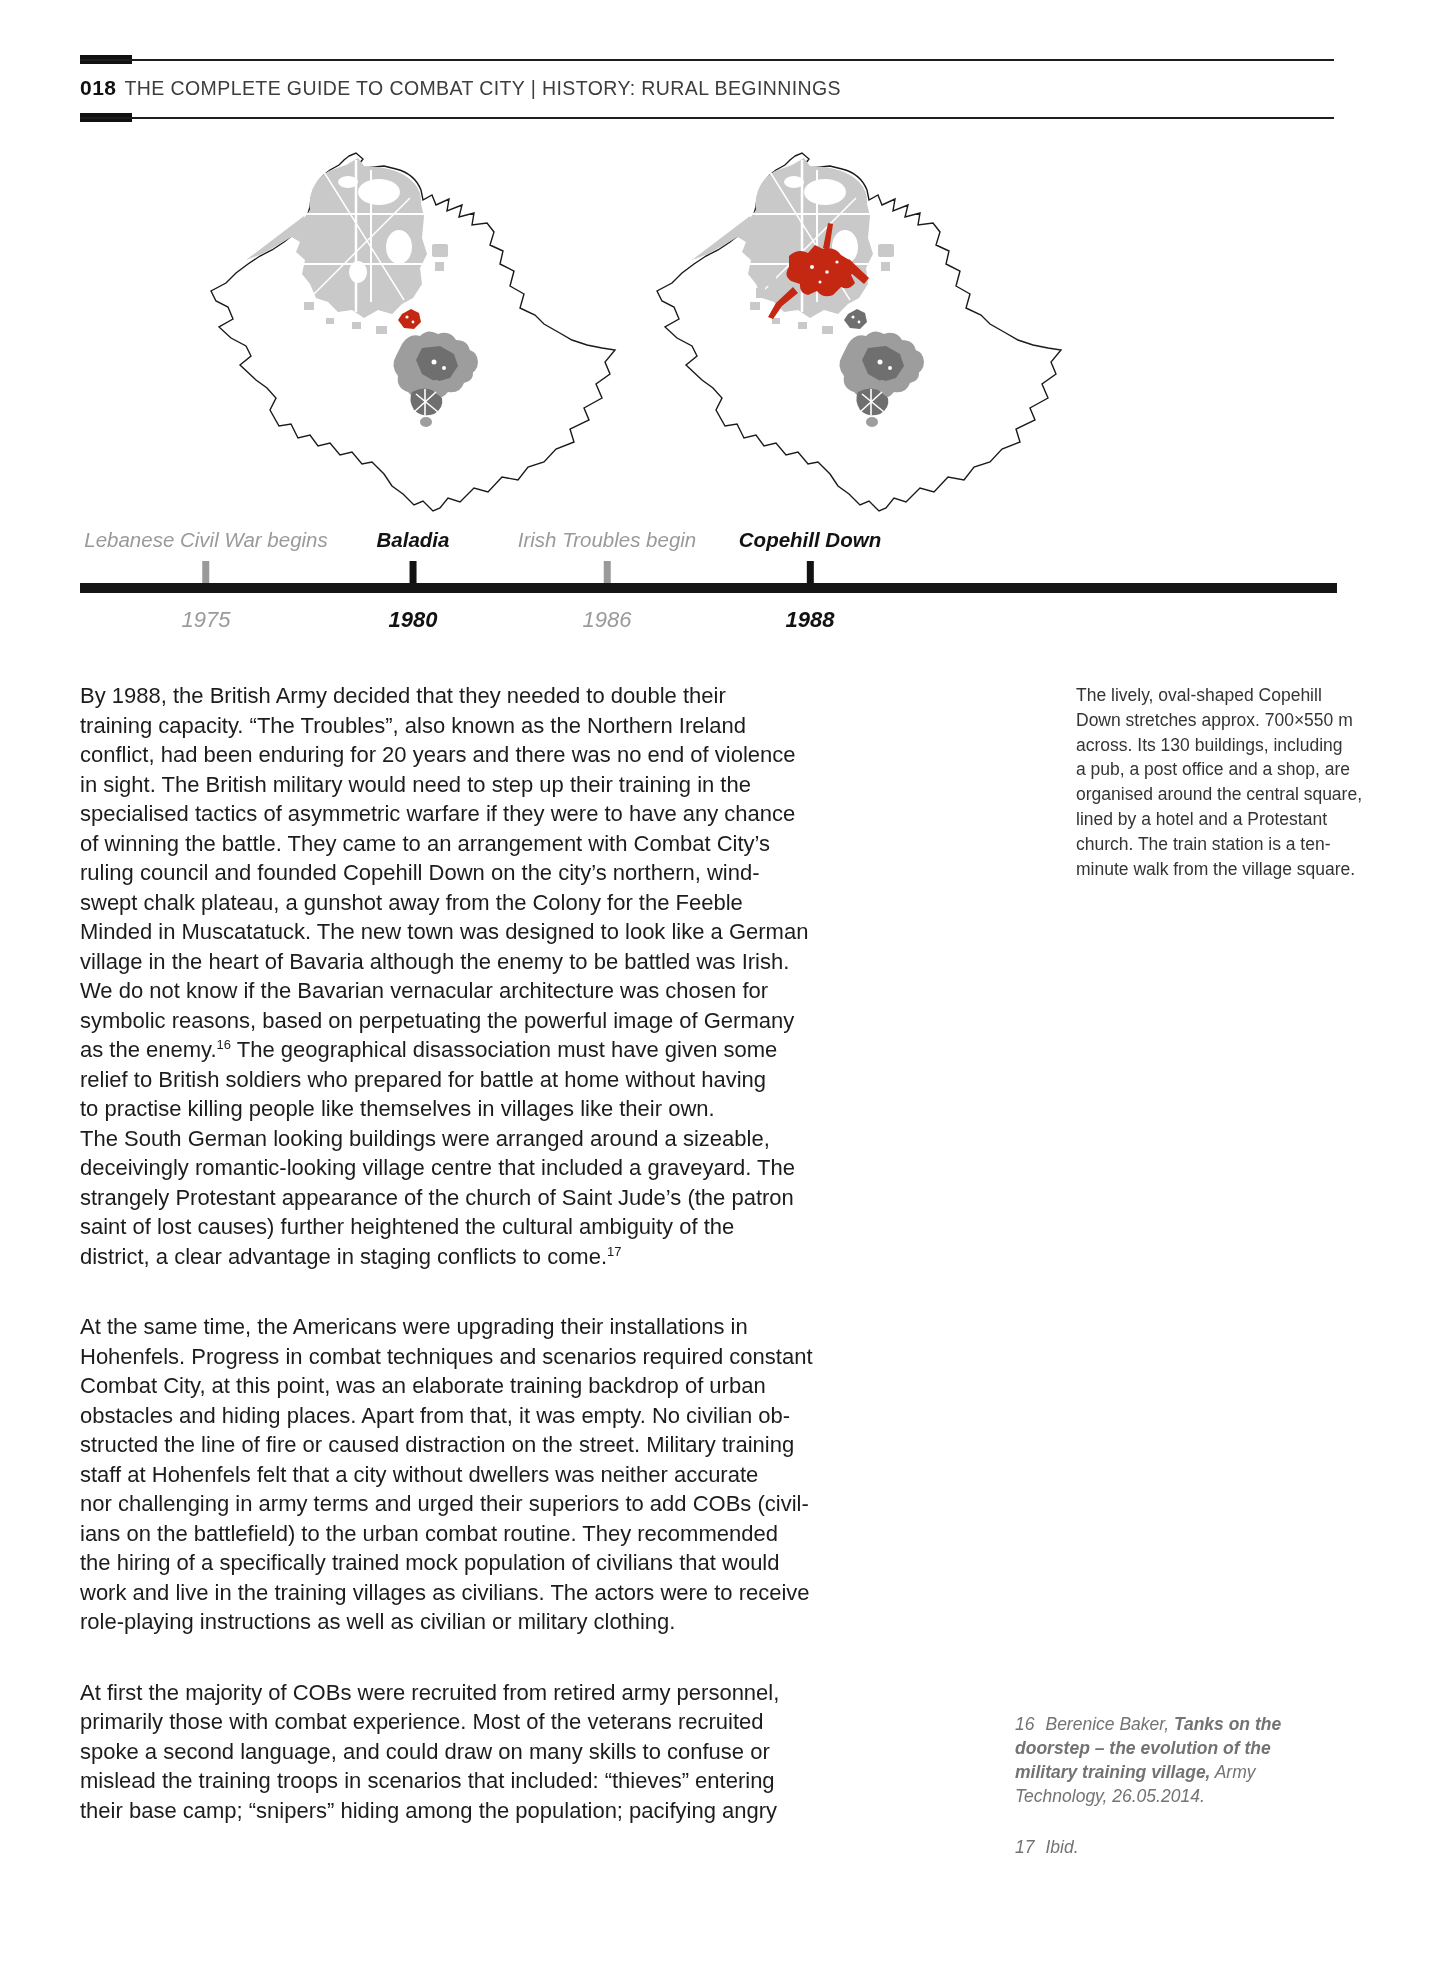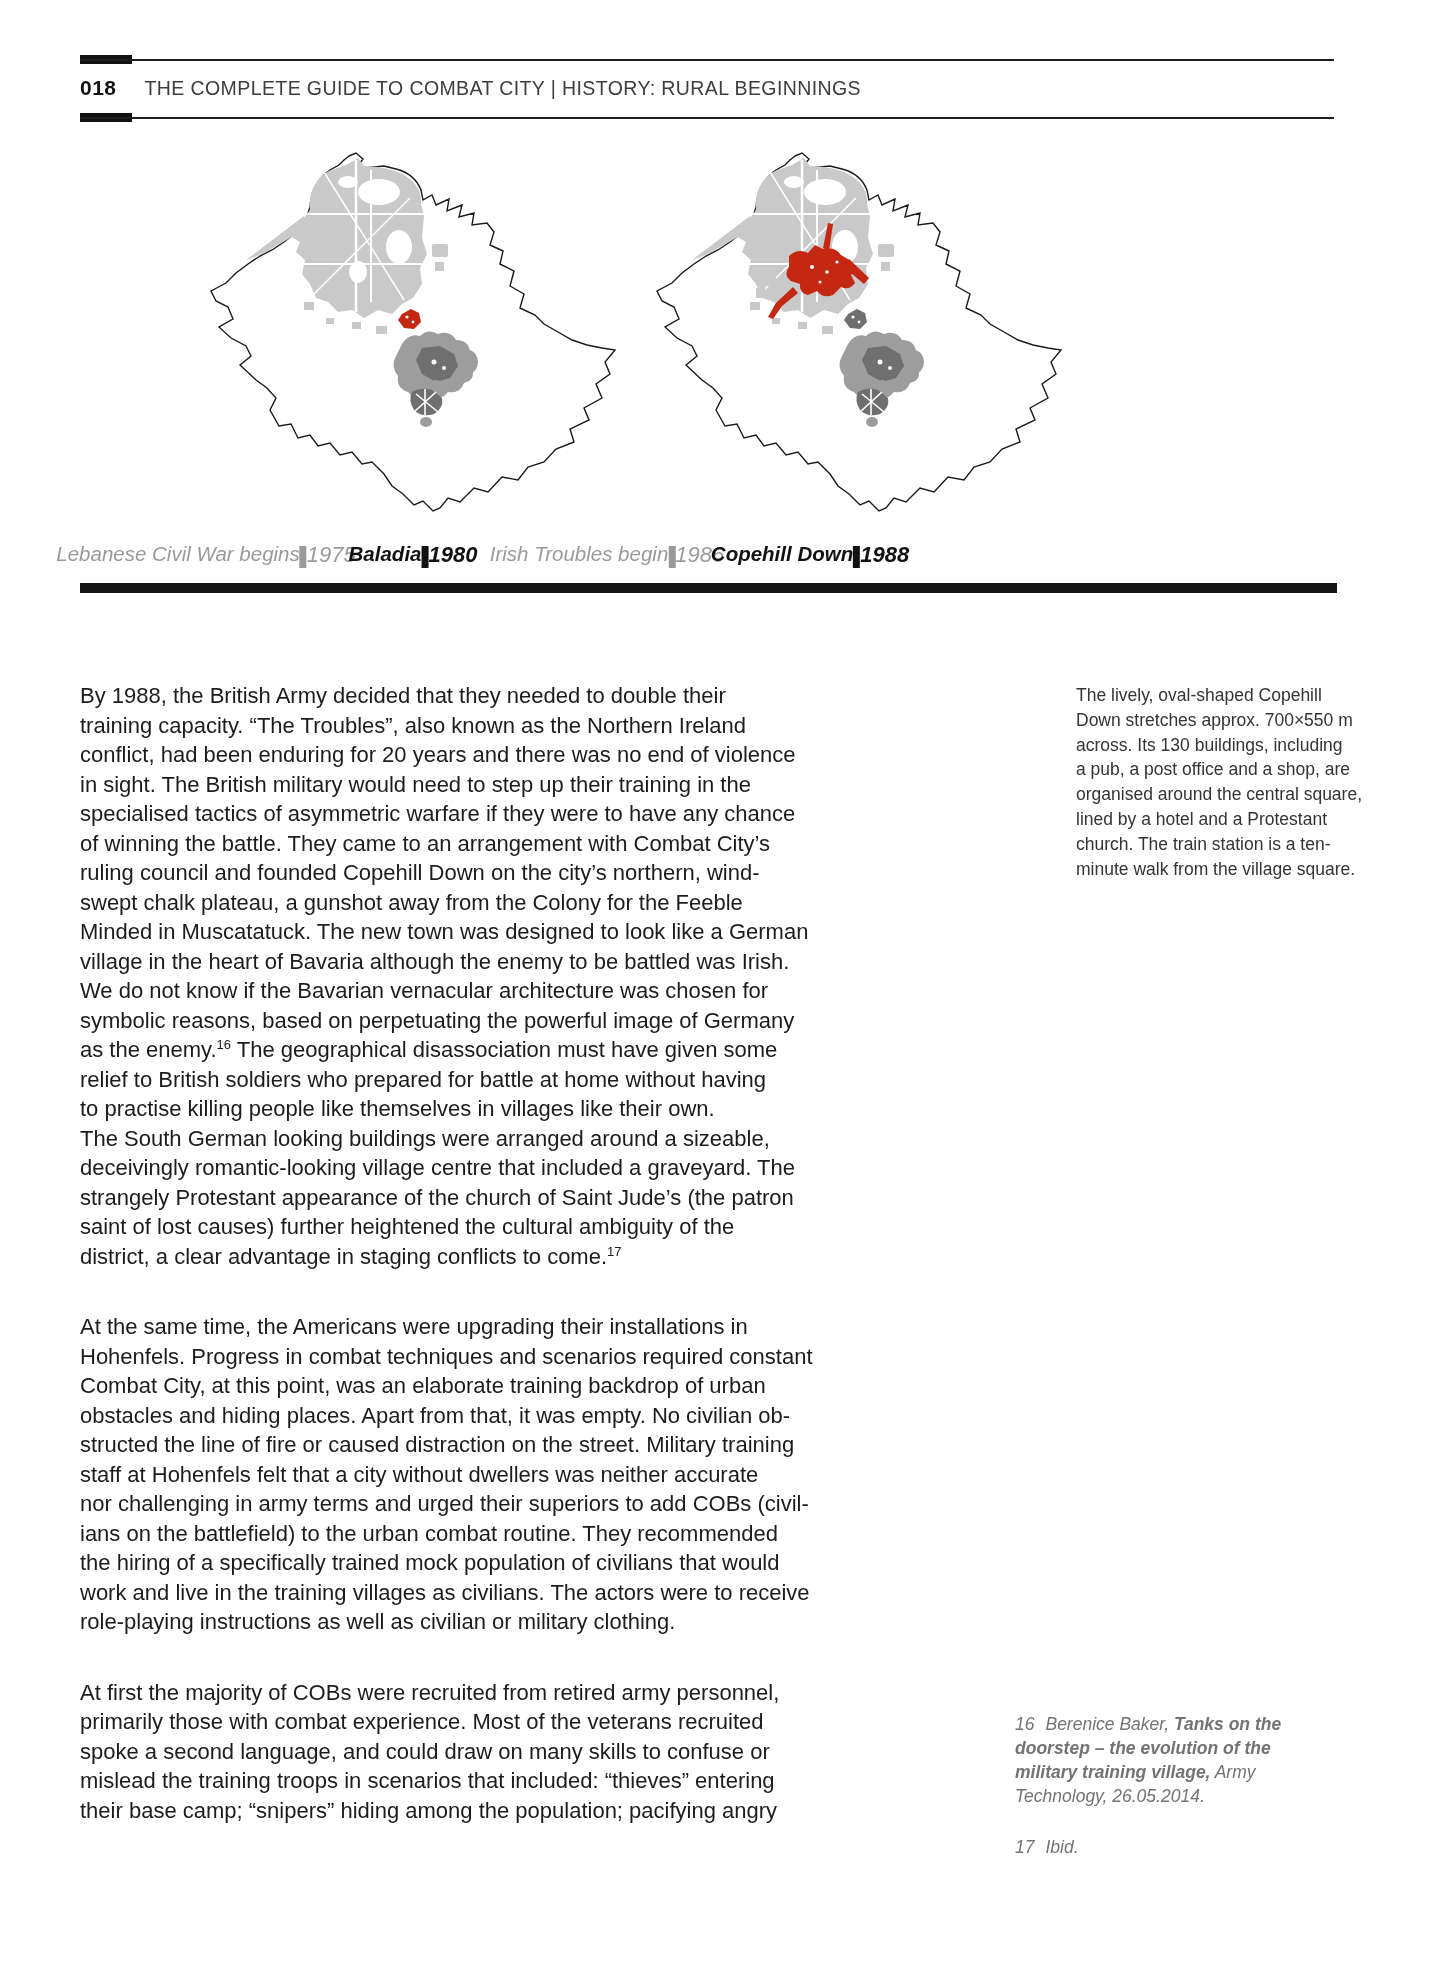--- a/index.html
+++ b/index.html
@@ -10,40 +10,40 @@
     --map-urban-dark:#6f6f6f;--map-outline:#1a1a1a;--timeline-muted:#9a9a9a;
     --timeline-strong:#121212;--body-text:#1c1c1c;--note-text:#343434;
   }
   
   .rule{position:absolute;left:80px;width:1254px;height:2px;background:#1e1e1e}
   .rule-top{top:59px}
   .rule-bottom{top:117px}
   .rule-thick{position:absolute;left:80px;width:52px;height:9px;background:#111}
   .rule-thick-top{top:55px}
   .rule-thick-bottom{top:113px}
-  .page-header{position:absolute;left:80px;top:76px;display:flex;align-items:baseline;gap:28px;white-space:nowrap}
+  .page-header{position:absolute;left:80px;top:76px;display:flex;align-items:baseline;gap:8px;white-space:nowrap}
   .page-num{font-size:21px;font-weight:700;color:#111;letter-spacing:.5px}
   .header-title{font-size:19.5px;color:#3d3d3d;letter-spacing:.4px}
 
   
   .map{position:absolute;top:152px;width:436px;height:366px}
   #map1{left:206px}
   #map2{left:652px}
   .m-outline{fill:#ffffff;stroke:var(--map-outline);stroke-width:1.4;stroke-linejoin:miter}
   .u-light{fill:var(--map-urban-light)}
   .u-mid{fill:var(--map-urban-mid)}
   .u-dark{fill:var(--map-urban-dark)}
   .u-white{stroke:#ffffff;fill:none}
   .fill-red{fill:var(--accent-red)}
   .dot-w{fill:#ffffff}
 
   
   .timeline{position:absolute;left:0;top:528px;width:1449px;height:118px}
   .tl-bar{position:absolute;left:80px;top:55px;width:1257px;height:10px;background:#151515}
-  .tl-event{position:absolute;top:0;transform:translateX(-50%);display:flex;flex-direction:row;align-items:flex-end;font-style:italic}
+  .tl-event{position:absolute;top:0;transform:translateX(-50%);display:flex;flex-direction:column;align-items:center;font-style:italic}
   .tl-label{font-size:20.5px;height:26px;white-space:nowrap}
   .tl-tick{width:7px;height:22px;margin-top:7px}
   .tl-spacer{height:10px}
   .tl-year{margin-top:14px;font-size:22px;white-space:nowrap}
   .tl-event.muted .tl-label,.tl-event.muted .tl-year{color:var(--timeline-muted)}
   .tl-event.muted .tl-tick{background:var(--timeline-muted)}
   .tl-event.strong .tl-label,.tl-event.strong .tl-year{color:var(--timeline-strong);font-weight:700}
   .tl-event.strong .tl-tick{background:var(--timeline-strong)}
 
   

